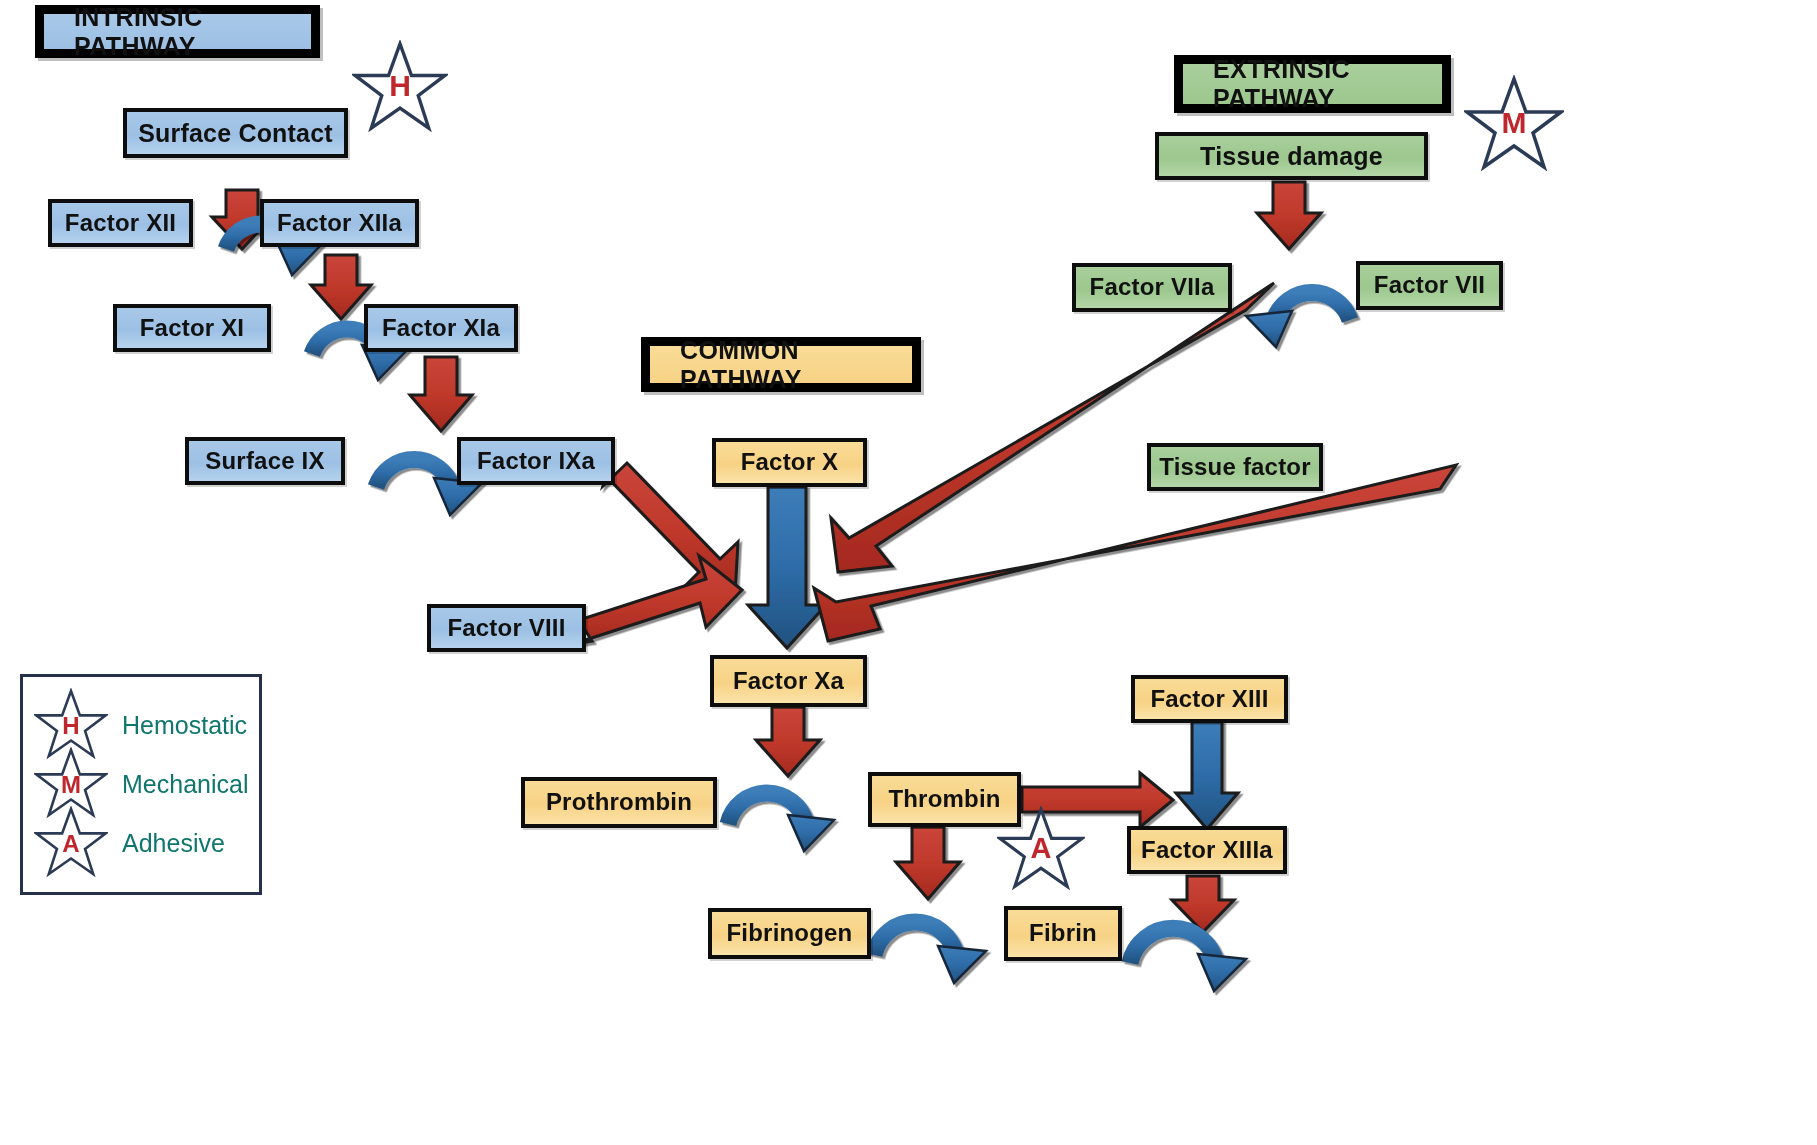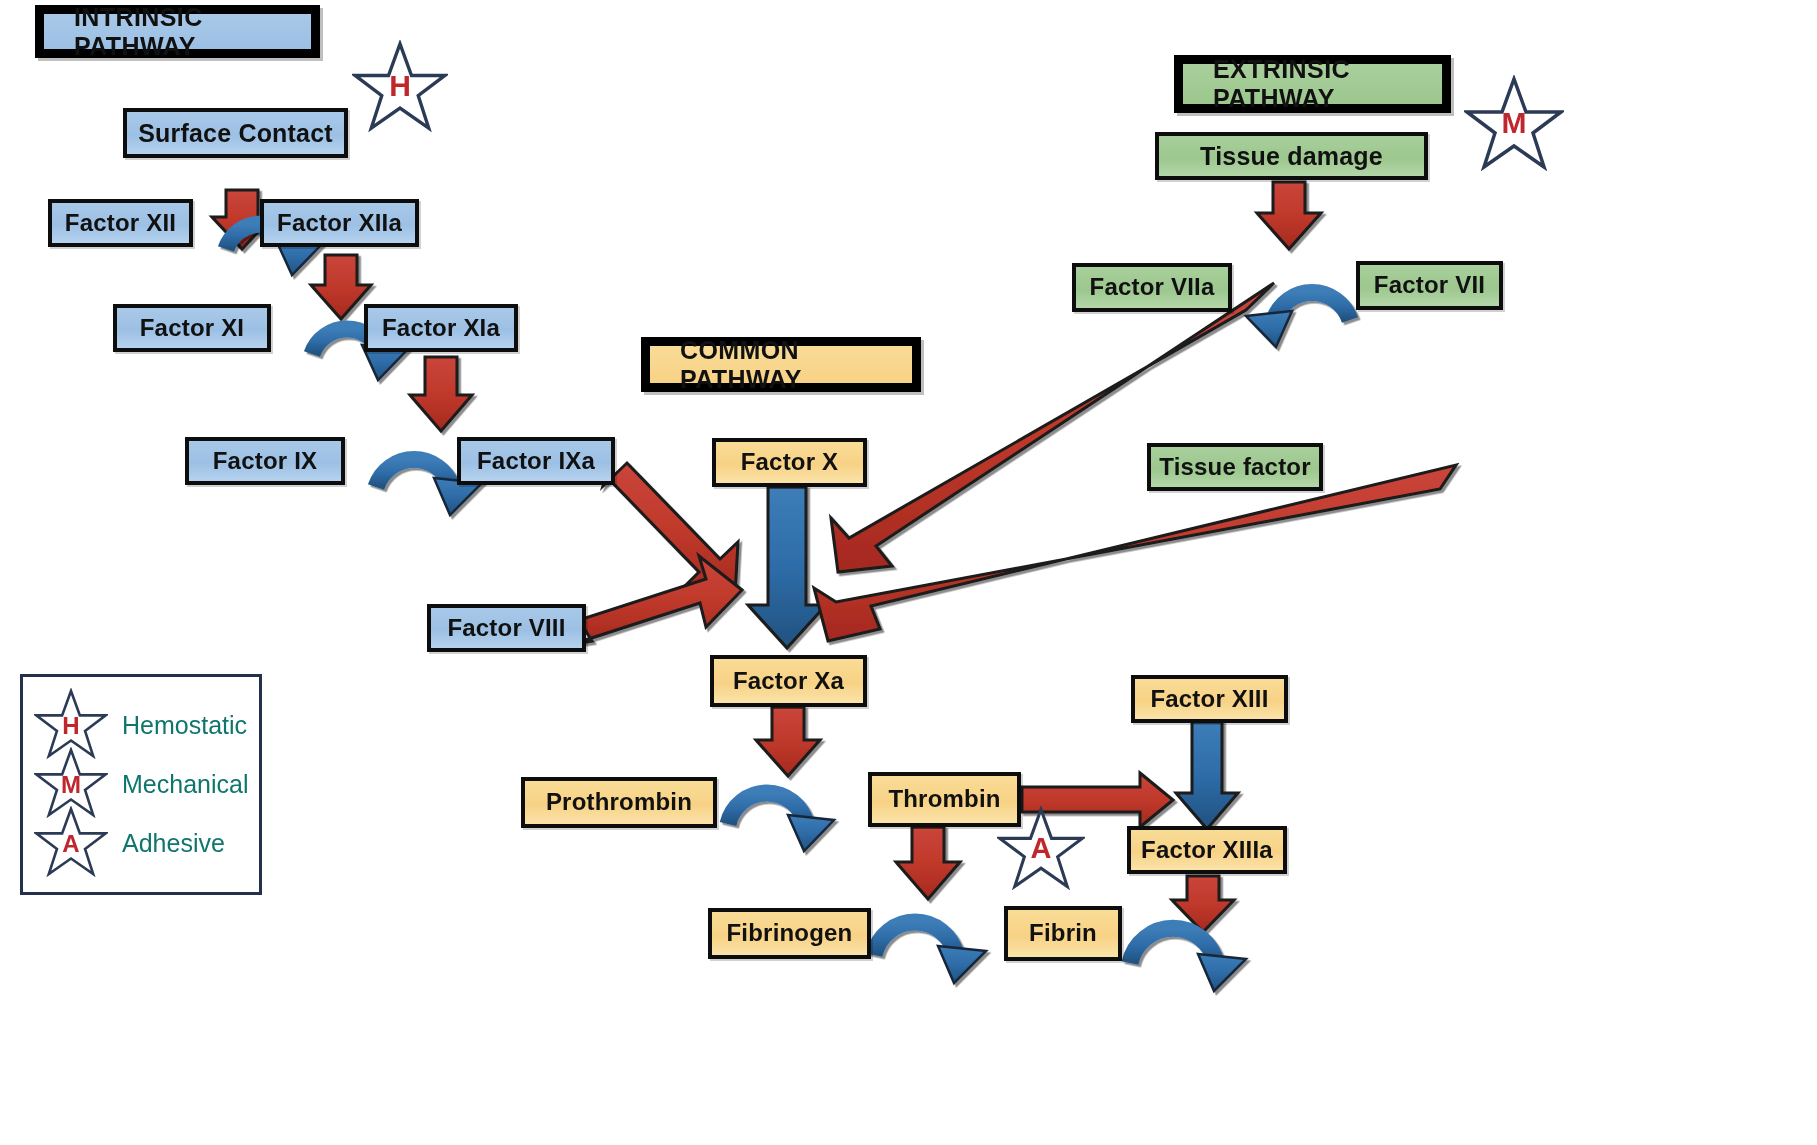--- a/index.html
+++ b/index.html
@@ -143,21 +143,21 @@
 
   <div class="node blue" style="left:113px;top:304px;width:158px;height:48px;font-size:24px;">
     <span>Factor XI</span>
   </div>
 
   <div class="node blue" style="left:364px;top:304px;width:154px;height:48px;font-size:24px;">
     <span>Factor XIa</span>
   </div>
 
   <div class="node blue" style="left:185px;top:437px;width:160px;height:48px;font-size:24px;">
-    <span>Factor IX</span>
+    <span>Surface IX</span>
   </div>
 
   <div class="node blue" style="left:457px;top:437px;width:158px;height:48px;font-size:24px;">
     <span>Factor IXa</span>
   </div>
 
   <div class="node blue" style="left:427px;top:604px;width:159px;height:48px;font-size:24px;">
     <span>Factor VIII</span>
   </div>
 

